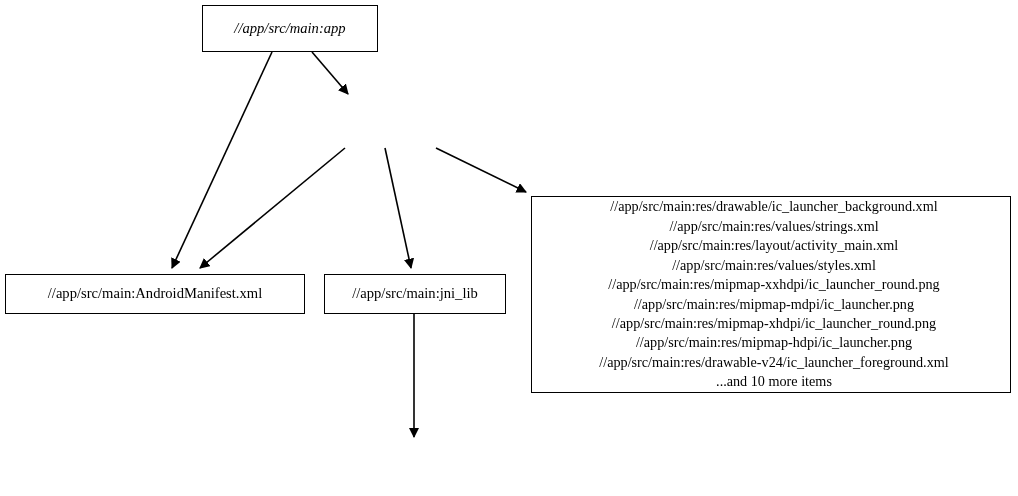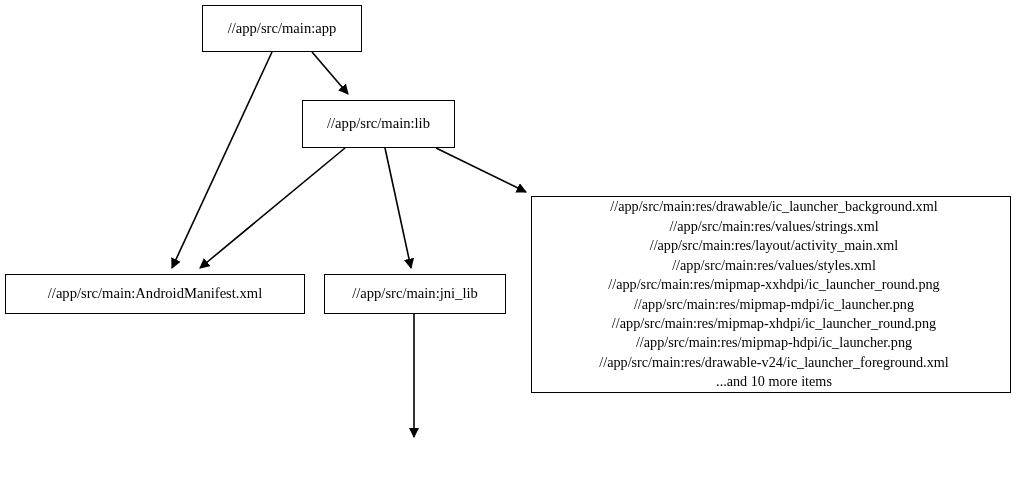--- a/index.html
+++ b/index.html
@@ -40,21 +40,21 @@
     z-index: 2;
   }
   .node-label {
     display: block;
     width: 100%;
     text-align: center;
     white-space: pre;
   }
 
   
-  #node-app          { left: 202px; top: 5px;   width: 160px; height: 47px; }
+  #node-app          { left: 202px; top: 5px;   width: 176px; height: 47px; font-style: italic; }
   #node-lib          { left: 302px; top: 100px; width: 153px; height: 48px; }
   #node-manifest     { left: 5px;   top: 274px; width: 300px; height: 40px; }
   #node-jni-lib      { left: 324px; top: 274px; width: 182px; height: 40px; }
   #node-res-bundle   { left: 531px; top: 196px; width: 480px; height: 197px;
                        font-size: 14.2px; line-height: 19.4px; padding-left: 6px; }
   #node-native-lib   { left: 280px; top: 443px; width: 270px; height: 47px; }
 </style>
 </head>
 <body>
 
@@ -89,23 +89,20 @@
 
     <g>
       <path d="M 414 314 L 414 437" stroke="#000000" stroke-width="1.6" fill="none" marker-end="url(#arrow)"></path>
     </g>
   </svg>
 
   <div class="node" id="node-app">
     <span class="node-label">//app/src/main:app</span>
   </div>
 
-  <div class="node" id="node-lib">
-    <span class="node-label">//app/src/main:lib</span>
-  </div>
 
   <div class="node" id="node-manifest">
     <span class="node-label">//app/src/main:AndroidManifest.xml</span>
   </div>
 
   <div class="node" id="node-jni-lib">
     <span class="node-label">//app/src/main:jni_lib</span>
   </div>
 
   <div class="node" id="node-res-bundle">

